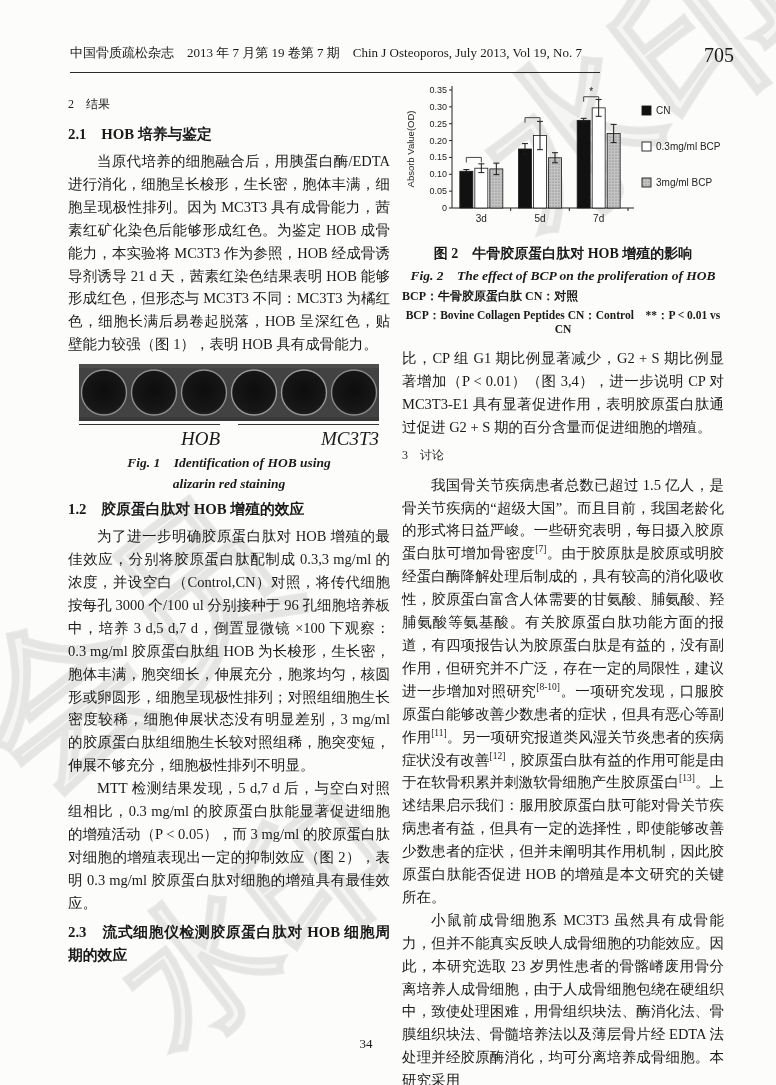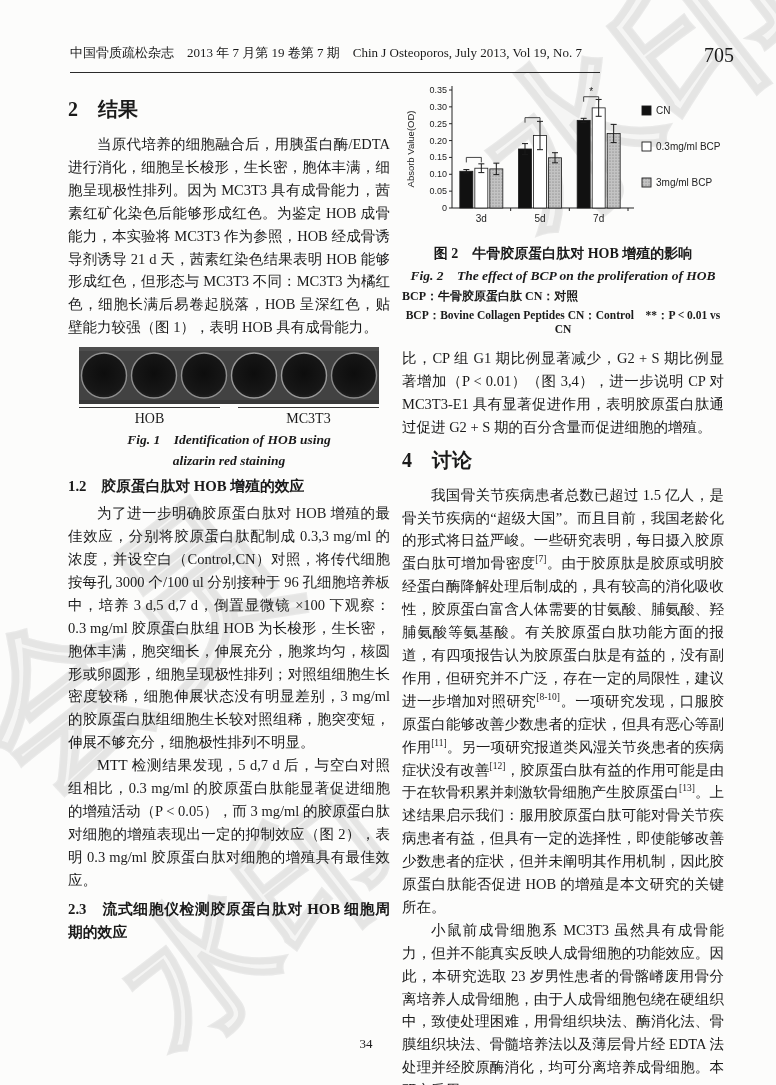--- a/index.html
+++ b/index.html
@@ -22,31 +22,31 @@
   .page-header{
     position:absolute;top:44px;left:70px;right:42px;z-index:1;
     display:flex;justify-content:space-between;
     font-size:13px;
   }
   .journal-line{border-bottom:1.6px solid #2a2a2a;padding-bottom:6px;padding-right:18px;}
   .page-no{font-size:20px;padding-bottom:6px;}
   
   .col-left{position:absolute;top:88px;left:68px;width:322px;z-index:1;}
   .col-right{position:absolute;top:82px;left:402px;width:322px;z-index:1;}
-  .sec-h{font-size:20px;font-weight:bold;margin:8px 0 10px 0;}
+  .sec-h{font-size:12px;font-weight:normal;margin:8px 0 10px 0;}
   .sub-h{font-size:14.8px;font-weight:bold;margin:6px 0 4px 0;text-align:justify;line-height:23px;}
   p.body{font-size:14.5px;line-height:22.9px;text-align:justify;margin:0;text-indent:2em;}
   p.body.cont{text-indent:0;}
   p.body sup{font-size:9.5px;line-height:0;}
   
   .fig1-wrap{margin:8px 0 6px 0;}
   .fig1-photo{display:block;margin:0 auto;}
   .fig1-labels{width:300px;margin:3px auto 0 auto;display:flex;justify-content:space-between;}
-  .fig1-label{width:47%;border-top:1.2px solid #333;text-align:center;
-    font-size:14px;padding-top:3px;}
+  .fig1-label{width:47%;border-top:1.2px solid #333;text-align:right;
+    font-size:19px;padding-top:3px;font-style:italic;}
   .fig-cap-zh{font-size:14px;font-weight:bold;text-align:center;margin:7px 0 0 0;}
   .fig-cap-en{font-size:13.5px;font-weight:bold;text-align:center;margin:4px 0 0 0;font-style:italic;}
   .fig-note{font-size:12px;font-weight:bold;text-align:left;margin:3px 0 0 0;}
   .fig-note-en{font-size:11.5px;font-weight:bold;text-align:center;margin:3px 0 10px 0;}
   .chart-box{width:320px;height:152px;}
   .fig2-caps{margin-top:0;margin-bottom:12px;}
   
   .page-footer{position:absolute;top:1036px;left:0;width:776px;text-align:center;
     font-size:13px;z-index:1;transform:translateX(-22px);}
 </style>
@@ -57,20 +57,21 @@
 <div class="wm wm2">会员</div>
 <div class="wm wm3">水印</div>
 
 <div class="page-header">
   <span class="journal-line">中国骨质疏松杂志　2013 年 7 月第 19 卷第 7 期　Chin J Osteoporos, July 2013, Vol 19, No. 7</span>
   <span class="page-no">705</span>
 </div>
 
 <div class="col-left">
   <div class="sec-h">2　结果</div>
+  <div class="sub-h">2.1　HOB 培养与鉴定</div>
   <p class="body">当原代培养的细胞融合后，用胰蛋白酶/EDTA 进行消化，细胞呈长梭形，生长密，胞体丰满，细胞呈现极性排列。因为 MC3T3 具有成骨能力，茜素红矿化染色后能够形成红色。为鉴定 HOB 成骨能力，本实验将 MC3T3 作为参照，HOB 经成骨诱导剂诱导 21 d 天，茜素红染色结果表明 HOB 能够形成红色，但形态与 MC3T3 不同：MC3T3 为橘红色，细胞长满后易卷起脱落，HOB 呈深红色，贴壁能力较强（图 1），表明 HOB 具有成骨能力。</p>
 
   <div class="fig1-wrap">
     <svg class="fig1-photo" width="300" height="57" viewBox="0 0 300 57">
       <defs>
         <radialGradient id="wellg" cx="50%" cy="45%" r="60%">
           <stop offset="0%" stop-color="#0d0d0d"></stop>
           <stop offset="78%" stop-color="#171717"></stop>
           <stop offset="100%" stop-color="#2b2b2b"></stop>
         </radialGradient>
@@ -183,18 +184,18 @@
     </svg>
 
   <div class="fig2-caps">
     <p class="fig-cap-zh">图 2　牛骨胶原蛋白肽对 HOB 增殖的影响</p>
     <p class="fig-cap-en">Fig. 2　The effect of BCP on the proliferation of HOB</p>
     <p class="fig-note">BCP：牛骨胶原蛋白肽 CN：对照</p>
     <p class="fig-note-en">BCP：Bovine Collagen Peptides CN：Control　**：P &lt; 0.01 vs CN</p>
   </div>
 
   <p class="body cont">比，CP 组 G1 期比例显著减少，G2 + S 期比例显著增加（P &lt; 0.01）（图 3,4），进一步说明 CP 对 MC3T3-E1 具有显著促进作用，表明胶原蛋白肽通过促进 G2 + S 期的百分含量而促进细胞的增殖。</p>
-  <div class="sec-h">4　讨论</div>
+  <div class="sec-h">3　讨论</div>
   <p class="body">我国骨关节疾病患者总数已超过 1.5 亿人，是骨关节疾病的“超级大国”。而且目前，我国老龄化的形式将日益严峻。一些研究表明，每日摄入胶原蛋白肽可增加骨密度<sup>[7]</sup>。由于胶原肽是胶原或明胶经蛋白酶降解处理后制成的，具有较高的消化吸收性，胶原蛋白富含人体需要的甘氨酸、脯氨酸、羟脯氨酸等氨基酸。有关胶原蛋白肽功能方面的报道，有四项报告认为胶原蛋白肽是有益的，没有副作用，但研究并不广泛，存在一定的局限性，建议进一步增加对照研究<sup>[8-10]</sup>。一项研究发现，口服胶原蛋白能够改善少数患者的症状，但具有恶心等副作用<sup>[11]</sup>。另一项研究报道类风湿关节炎患者的疾病症状没有改善<sup>[12]</sup>，胶原蛋白肽有益的作用可能是由于在软骨积累并刺激软骨细胞产生胶原蛋白<sup>[13]</sup>。上述结果启示我们：服用胶原蛋白肽可能对骨关节疾病患者有益，但具有一定的选择性，即使能够改善少数患者的症状，但并未阐明其作用机制，因此胶原蛋白肽能否促进 HOB 的增殖是本文研究的关键所在。</p>
   <p class="body">小鼠前成骨细胞系 MC3T3 虽然具有成骨能力，但并不能真实反映人成骨细胞的功能效应。因此，本研究选取 23 岁男性患者的骨髂嵴废用骨分离培养人成骨细胞，由于人成骨细胞包绕在硬组织中，致使处理困难，用骨组织块法、酶消化法、骨膜组织块法、骨髓培养法以及薄层骨片经 EDTA 法处理并经胶原酶消化，均可分离培养成骨细胞。本研究采用</p>
 </div>
 
 <div class="page-footer">34</div>
 
 </body></html>

